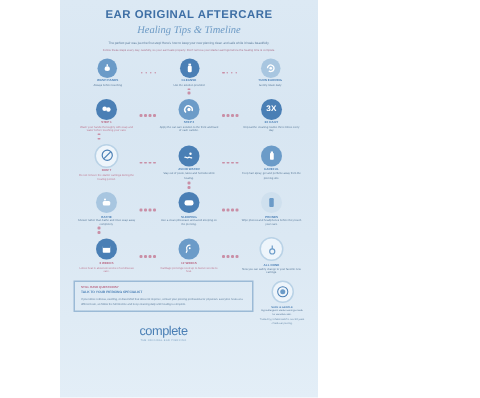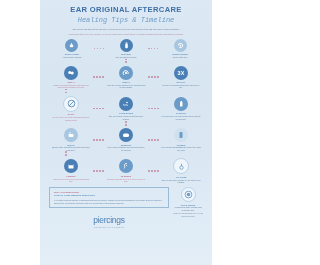--- a/index.html
+++ b/index.html
@@ -15,21 +15,21 @@
     overflow:hidden;
   }
 
   
   .header{padding:5px 10px 0;text-align:center;}
   .title{
     font-size:7.6px;letter-spacing:.35px;color:#3e6fa5;
     font-weight:700;line-height:9px;margin:0;
   }
   .subtitle{
-    font-family:Liberation Mono, monospace;
+    font-family:Liberation Serif, serif;
     font-size:7px;color:#6f9cc6;margin:2px 0 0;line-height:8px;
     font-style:italic;
   }
   .intro{
     margin:4px 8px 0;font-size:2.1px;line-height:3.1px;color:#5d7d9c;
     text-align:center;
   }
   .intro-alt{
     margin:2px 12px 0;font-size:1.9px;line-height:2.8px;color:#b07b93;
     text-align:center;
@@ -382,21 +382,21 @@
     </div>
   </div>
 
   <div class="footer">
     <div style="flex:1">
       <div class="notebox">
         <div class="note-h">STILL HAVE QUESTIONS?</div>
         <div class="note-h2">TALK TO YOUR PIERCING SPECIALIST</div>
         <div class="note-p">If you notice redness, swelling, or discomfort that does not improve, contact your piercing professional or physician. Everyone heals at a different rate, so follow the full timeline and keep cleaning daily until healing is complete.</div>
       </div>
-      <div class="logo">piercings</div>
+      <div class="logo">complete</div>
       <div class="logo-sub">THE ORIGINAL EAR PIERCING</div>
     </div>
     <div class="sidecol">
       <div class="circle c-white" style="width:13px;height:13px">
         <svg width="9" height="9" viewBox="0 0 16 16">
               <circle cx="8" cy="8" r="6" fill="none" stroke="#4a7fb5" stroke-width="1.2"></circle>
               <circle cx="8" cy="8" r="3" fill="#6b9bc8"></circle>
             </svg>
       </div>
       <div class="side-t">

